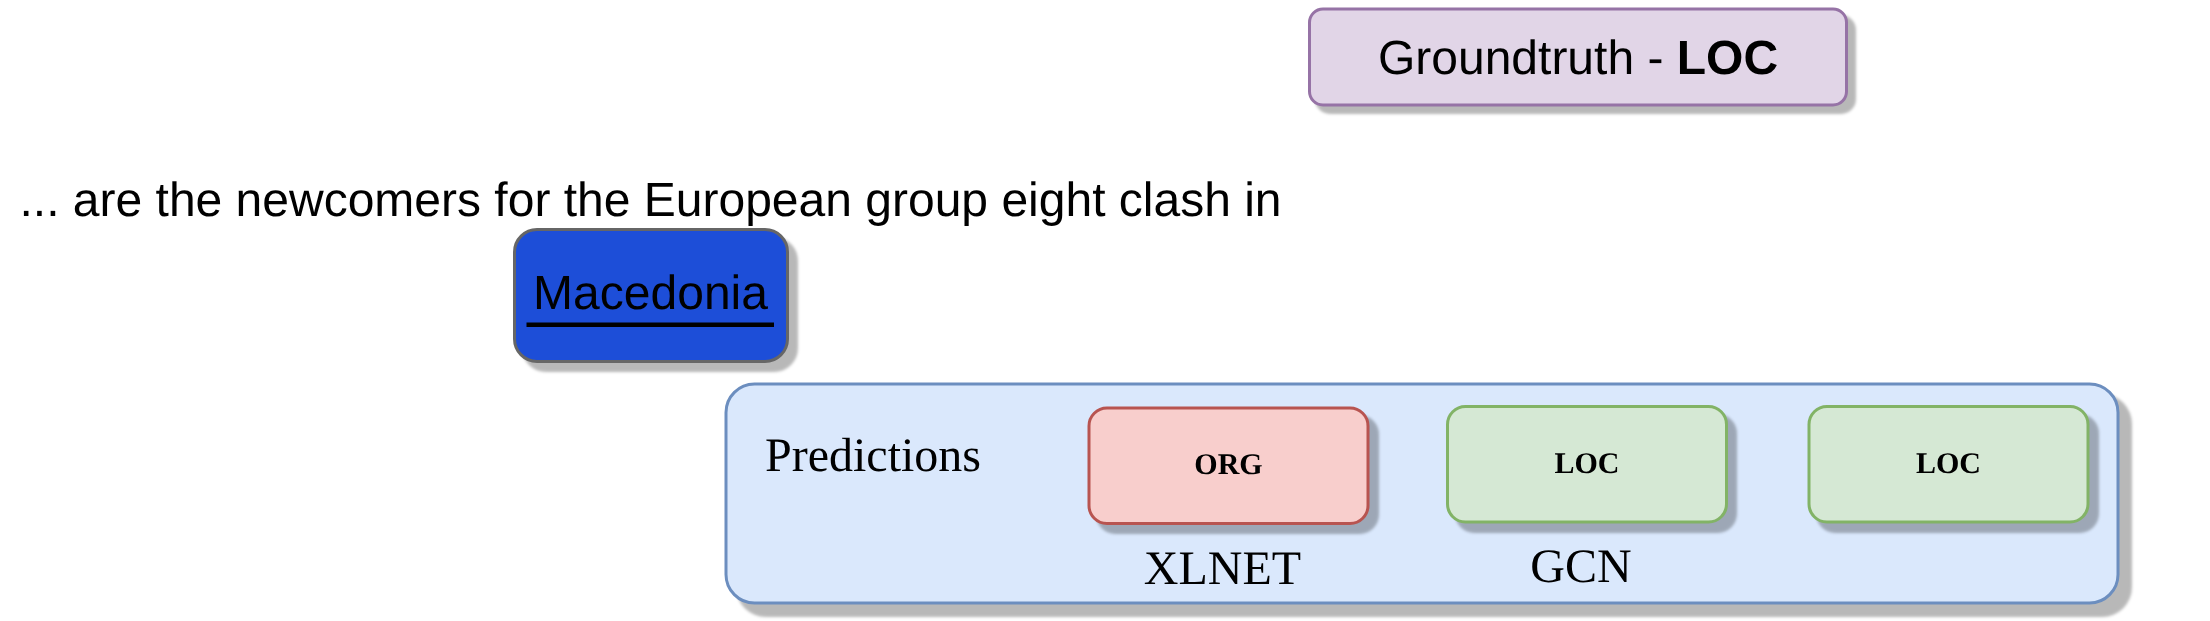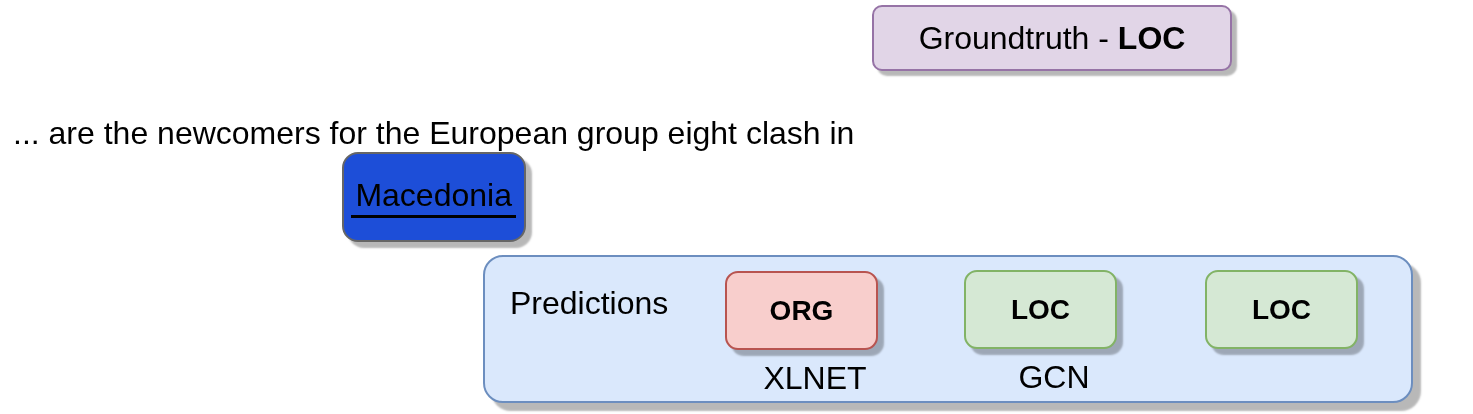--- a/index.html
+++ b/index.html
@@ -67,48 +67,49 @@
   .pred-panel {
     position: absolute;
     left: 483px;
     top: 255px;
     width: 930px;
     height: 148px;
     background: #dae8fc;
     border: 2px solid #6c8ebf;
     border-radius: 20px;
     box-shadow: 8px 8px 2px rgba(0,0,0,0.28);
+    font-family: Liberation Serif, serif;
   }
   .pred-title {
     position: absolute;
     left: 25px;
     top: 16px;
     height: 60px;
     line-height: 60px;
     font-size: 32px;
   }
   .pred-group {
     position: absolute;
     top: 13px;
     width: 180px;
     text-align: center;
   }
   .pred-group.g0 { left: 240px; top: 14px; }
   .pred-group.g1 { left: 479px; }
   .pred-group.g2 { left: 720px; }
   .pbox {
-    width: 153px;
+    width: 188px;
     height: 79px;
     border: 2px solid;
     border-radius: 13px;
     box-shadow: 6px 6px 2px rgba(0,0,0,0.28);
     display: flex;
     align-items: center;
     justify-content: center;
-    font-size: 28px;
+    font-size: 20px;
     font-weight: bold;
   }
   .pbox.wrong   { background: #f8cecc; border-color: #b85450; }
   .pbox.correct { background: #d5e8d4; border-color: #82b366; }
   .model-label {
     margin-top: 10px;
     font-size: 32px;
   }
 </style>
 </head>

